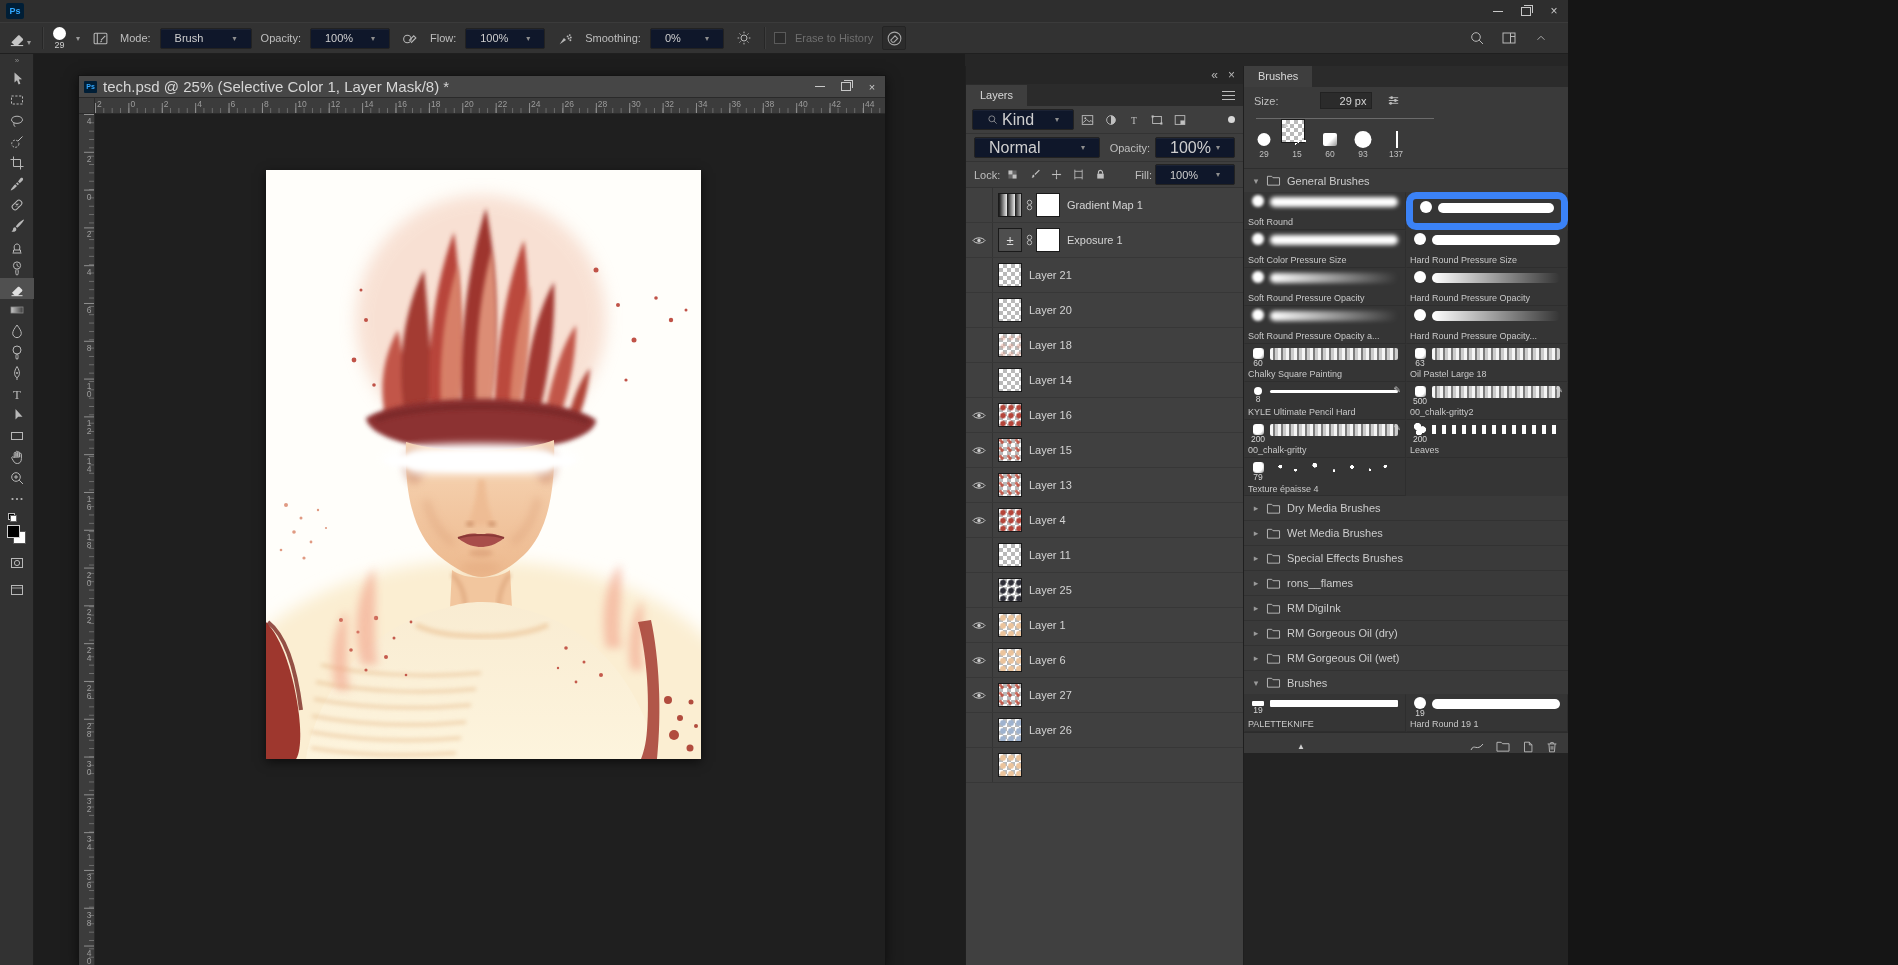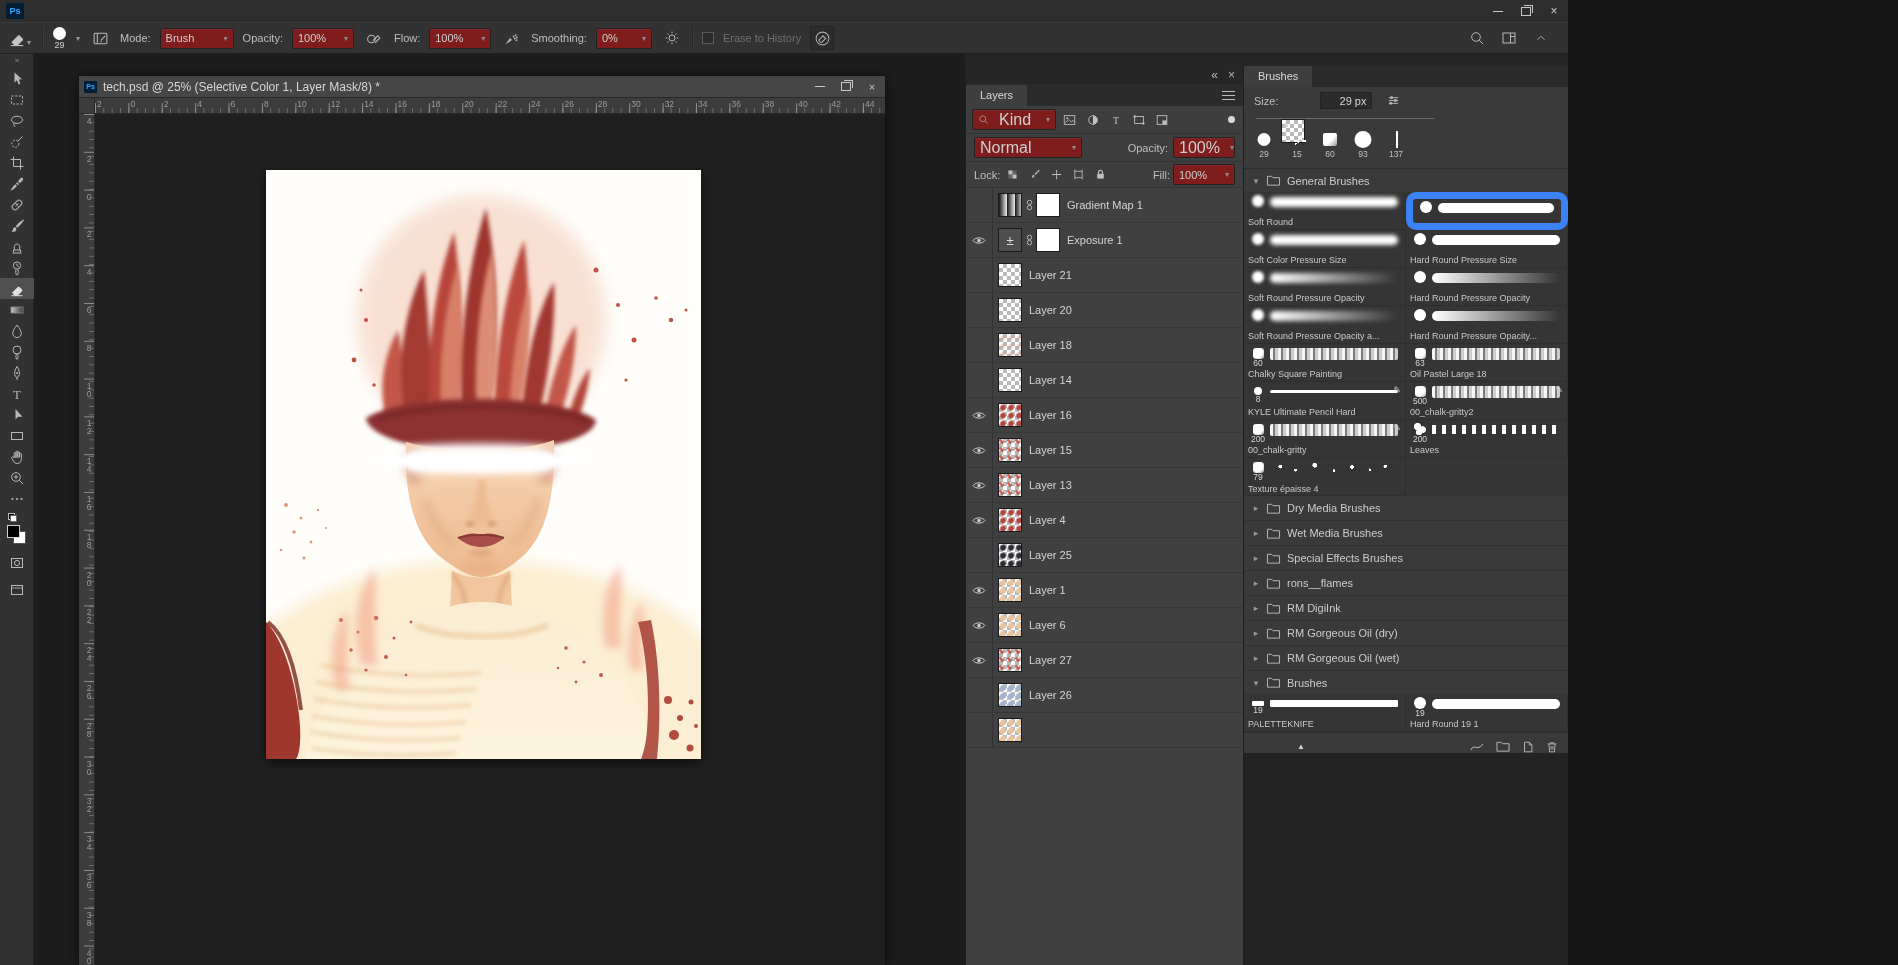--- a/index.html
+++ b/index.html
@@ -21,22 +21,22 @@
   .wc-restore{width:8px;height:7px;border:1px solid #c8c8c8;position:relative;display:block;}
   .wc-restore::before{content:"";position:absolute;left:2px;top:-3px;width:8px;height:7px;border:1px solid #c8c8c8;border-bottom:none;border-left:none;}
 
   
   .optionsbar{position:absolute;left:0;top:22px;width:1568px;height:32px;background:#323232;
     border-top:1px solid #3b3b3b;border-bottom:1px solid #1f1f1f;display:flex;align-items:center;
     padding-left:6px;box-sizing:border-box;gap:9px;font-size:11px;}
   .ob-sep{width:1px;height:22px;background:#272727;box-shadow:1px 0 0 #3d3d3d;}
   .ob-label{color:#bfbfbf;}
   .ob-label.disabled{color:#6f6f6f;}
-  .dd{display:inline-flex;align-items:center;background:#7f1d1d;border:1px solid #222;
-    border-radius:2px;height:19px;padding:0 5px;color:#cfcfcf;gap:10px;box-shadow:inset 0 1px 0 rgba(255,255,255,.05);}
+  .dd{display:inline-flex;align-items:center;background:#0f172a;border:1px solid #222;
+    border-radius:2px;height:19px;padding:0 14px;color:#cfcfcf;gap:4px;box-shadow:inset 0 1px 0 rgba(255,255,255,.05);}
   .dd .caret{color:#8f8f8f;font-size:8px;margin-left:auto;}
   .iconbtn{width:22px;height:22px;display:flex;align-items:center;justify-content:center;border-radius:2px;}
   .tool-preset{display:flex;align-items:flex-end;gap:1px;padding:1px 2px;}
   .tool-preset .caret{font-size:8px;color:#9a9a9a;}
   .brush-pick{display:flex;flex-direction:column;align-items:center;line-height:9px;margin:0 1px;}
   .brush-dot{width:13px;height:13px;border-radius:50%;background:#fff;margin-bottom:1px;}
   .brush-size-num{font-size:9px;color:#cfcfcf;}
   .checkbox{width:10px;height:10px;border:1px solid #5a5a5a;background:#2c2c2c;display:inline-block;}
   .ob-right{margin-left:auto;display:flex;align-items:center;gap:10px;margin-right:16px;}
 
@@ -54,21 +54,21 @@
   .mini-swatch .a{position:absolute;left:0;top:0;width:5px;height:5px;background:#000;border:1px solid #bbb;}
   .mini-swatch .b{position:absolute;right:0;bottom:0;width:5px;height:5px;background:#fff;border:1px solid #666;}
 
   
   .canvas-area{position:absolute;left:34px;top:54px;width:931px;height:911px;background:#1d1d1d;overflow:hidden;}
   .doc-window{position:absolute;left:44px;top:21px;width:808px;height:890px;background:#202020;
     border:1px solid #141414;box-shadow:0 2px 12px rgba(0,0,0,.55);box-sizing:border-box;}
   .doc-titlebar{height:21px;background:#464646;display:flex;align-items:center;border-bottom:1px solid #2a2a2a;}
   .doc-ps{width:13px;height:12px;background:#001e36;color:#31a8ff;font-size:7px;font-weight:bold;
     display:flex;align-items:center;justify-content:center;margin:0 6px 0 5px;border-radius:1px;}
-  .doc-title{font-size:12px;color:#d6d6d6;white-space:nowrap;}
+  .doc-title{font-size:15px;color:#d6d6d6;white-space:nowrap;}
   .doc-controls{margin-left:auto;display:flex;height:100%;}
   .doc-controls .wc{width:26px;font-size:11px;}
   .doc-body{position:relative;height:867px;background:#1f1f1f;overflow:hidden;}
   .ruler-corner{position:absolute;left:0;top:0;width:16px;height:16px;background:#3c3c3c;
     border-right:1px solid #2a2a2a;border-bottom:1px solid #2a2a2a;box-sizing:border-box;z-index:3;}
   .ruler-top{position:absolute;left:16px;top:0;right:0;height:16px;background:#3c3c3c;border-bottom:1px solid #2a2a2a;
     display:flex;overflow:hidden;box-sizing:border-box;z-index:2;
     background-image:linear-gradient(90deg,rgba(150,150,150,.55) 1px,transparent 1px),
                      linear-gradient(90deg,rgba(170,170,170,.75) 1px,transparent 1px);
     background-size:8.35px 5px,33.4px 10px;background-repeat:repeat-x;background-position:0 100%,0 100%;}
@@ -957,20 +957,31 @@
               <svg class="ic" width="14" height="9" viewBox="0 0 14 9" fill="none" stroke="#cfcfcf">
                   <path d="M1 4.5 C3.5 1 10.5 1 13 4.5 C10.5 8 3.5 8 1 4.5 Z"></path>
                   <circle cx="7" cy="4.5" r="1.7" fill="#cfcfcf" stroke="none"></circle>
                 </svg>
             </span>
             <span class="thumb" data-thumb="figure-red"></span>
 
             <span class="layer-name">Layer 4</span>
           </div>
 
+          <div class="layer-row" data-mask="false">
+            <span class="eye-cell" data-eye="off">
+              <svg class="ic" width="14" height="9" viewBox="0 0 14 9" fill="none" stroke="#cfcfcf">
+                  <path d="M1 4.5 C3.5 1 10.5 1 13 4.5 C10.5 8 3.5 8 1 4.5 Z"></path>
+                  <circle cx="7" cy="4.5" r="1.7" fill="#cfcfcf" stroke="none"></circle>
+                </svg>
+            </span>
+            <span class="thumb" data-thumb="empty"></span>
+
+            <span class="layer-name">Layer 11</span>
+          </div>
 
           <div class="layer-row" data-mask="false">
             <span class="eye-cell" data-eye="off">
               <svg class="ic" width="14" height="9" viewBox="0 0 14 9" fill="none" stroke="#cfcfcf">
                   <path d="M1 4.5 C3.5 1 10.5 1 13 4.5 C10.5 8 3.5 8 1 4.5 Z"></path>
                   <circle cx="7" cy="4.5" r="1.7" fill="#cfcfcf" stroke="none"></circle>
                 </svg>
             </span>
             <span class="thumb" data-thumb="figure-dark"></span>
 

